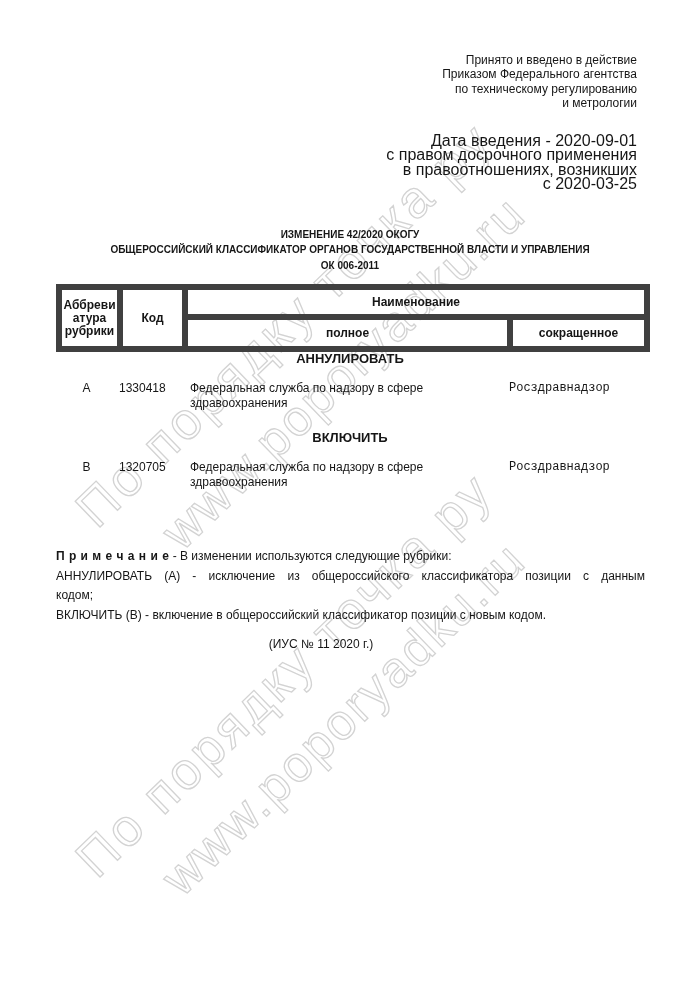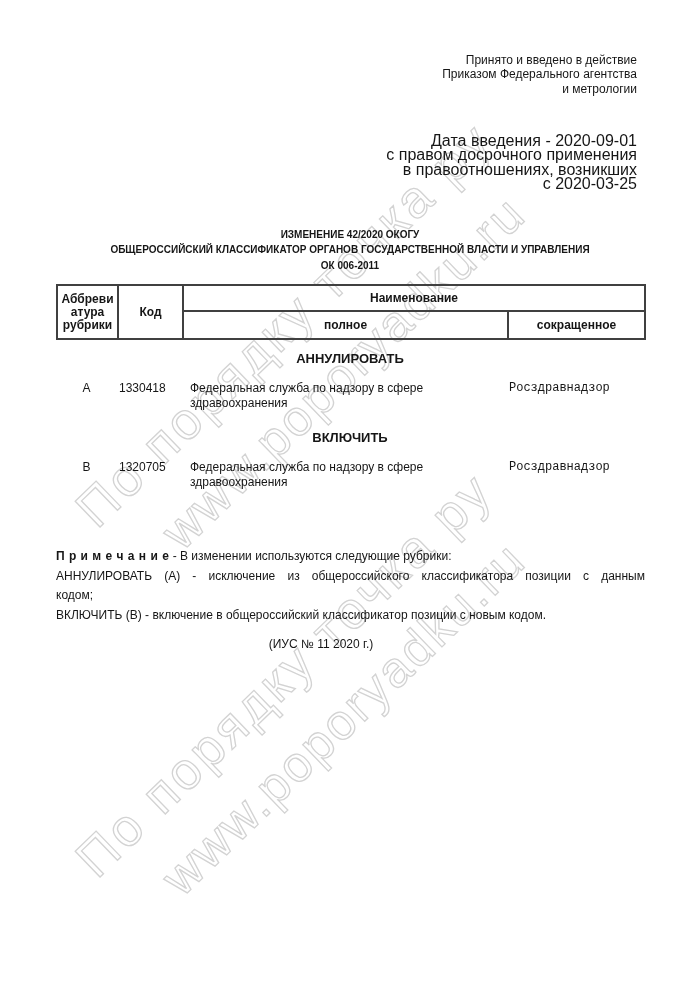--- a/index.html
+++ b/index.html
@@ -29,21 +29,21 @@
   .doc-title{top:227px;left:55px;width:590px;text-align:center;font-size:10px;font-weight:bold;line-height:15.3px;white-space:nowrap;}
 
   table.hdr{
     position:absolute;z-index:1;
     top:284px;left:56px;
     border-collapse:collapse;table-layout:fixed;
     width:588px;
     font-size:12px;font-weight:bold;color:#161616;
   }
   table.hdr th{
-    border:2px solid #404040;
+    border:6px solid #404040;
     padding:0;margin:0;
     font-weight:bold;
     text-align:center;
     vertical-align:middle;
   }
   table.hdr{border-top:2px solid #000;border-bottom:2px solid #000;}
   table.hdr tr.r1 th{height:24px;}
   table.hdr tr.r2 th{height:26px;border-radius:13px;}
   th.abbr{vertical-align:top;padding-top:3px;line-height:13px;}
   th.abbr span{display:block;}
@@ -78,20 +78,21 @@
   <svg class="wm" width="700" height="990" viewBox="0 0 700 990" aria-hidden="true">
     <text transform="translate(97,530) rotate(-44)">По порядку точка ру</text>
     <text class="url" transform="translate(182,552) rotate(-44)">www.poporyadku.ru</text>
     <text transform="translate(97,880) rotate(-44)">По порядку точка ру</text>
     <text class="url" transform="translate(182,898) rotate(-44)">www.poporyadku.ru</text>
   </svg>
 
   <div class="layer adoption">
     <div>Принято и введено в действие</div>
     <div>Приказом Федерального агентства</div>
+    <div>по техническому регулированию</div>
     <div>и метрологии</div>
   </div>
 
   <div class="layer introdate">
     <div>Дата введения - 2020-09-01</div>
     <div>с правом досрочного применения</div>
     <div>в правоотношениях, возникших</div>
     <div>с 2020-03-25</div>
   </div>
 

